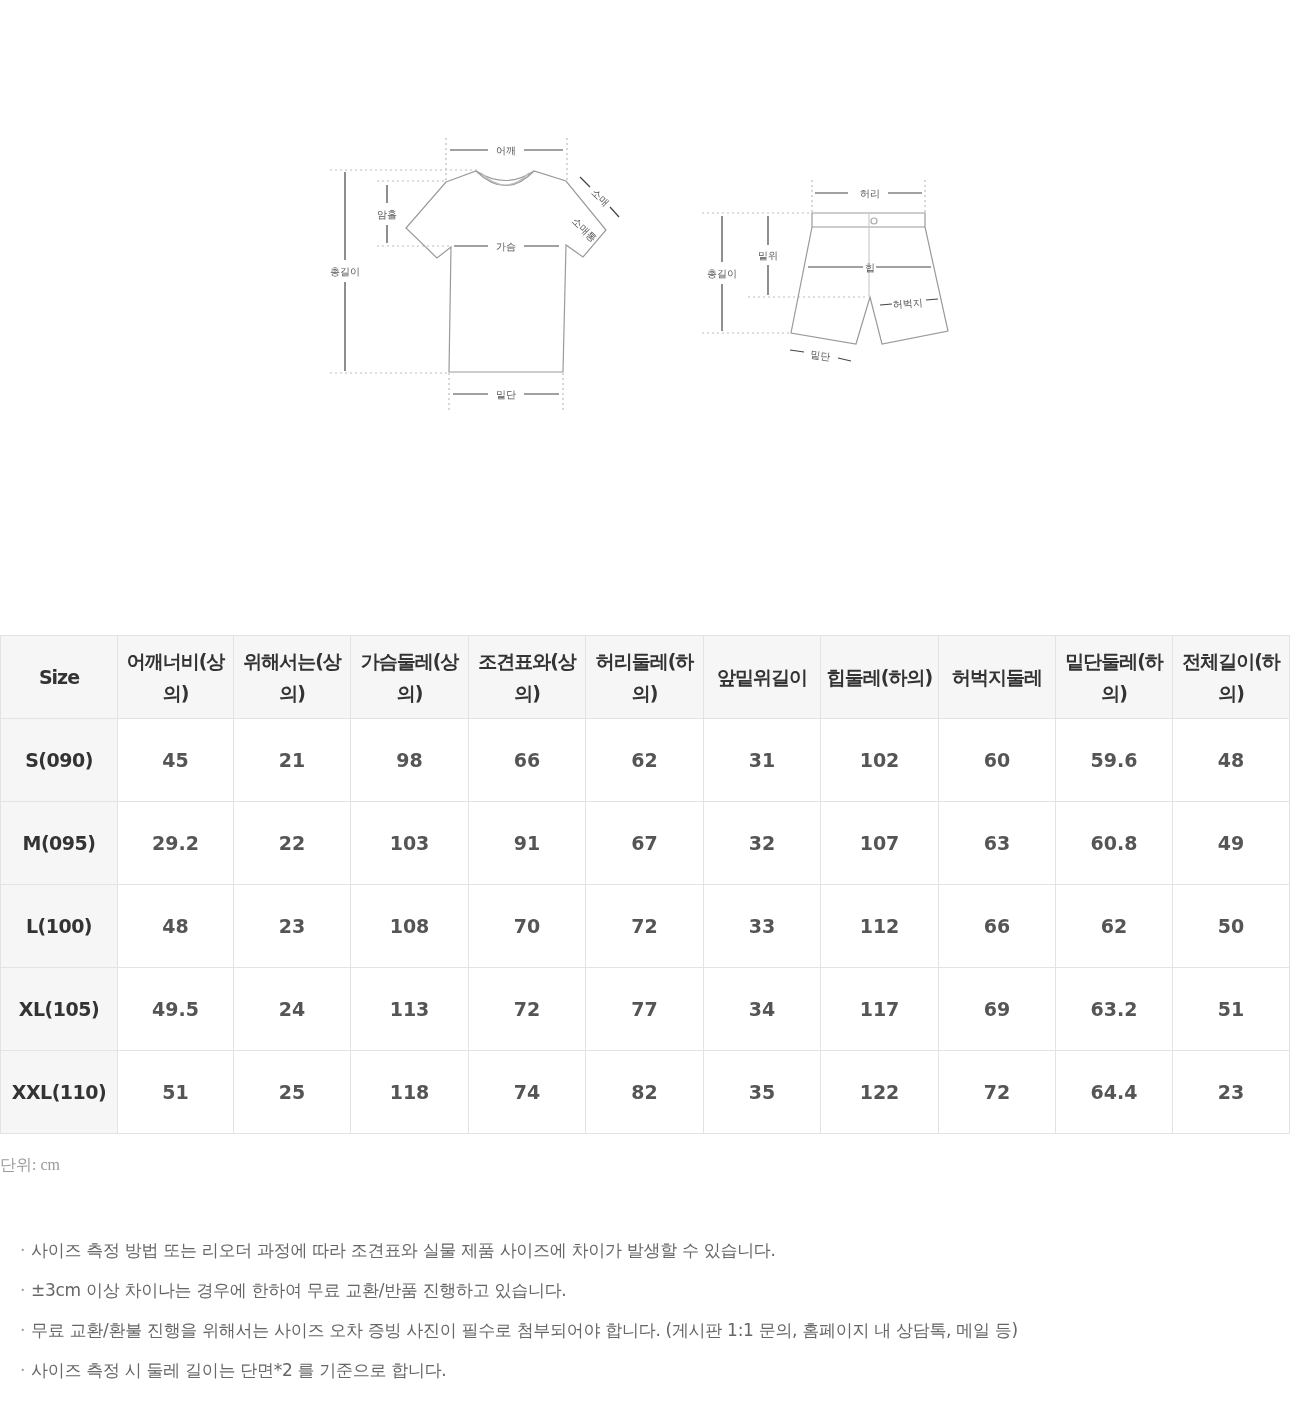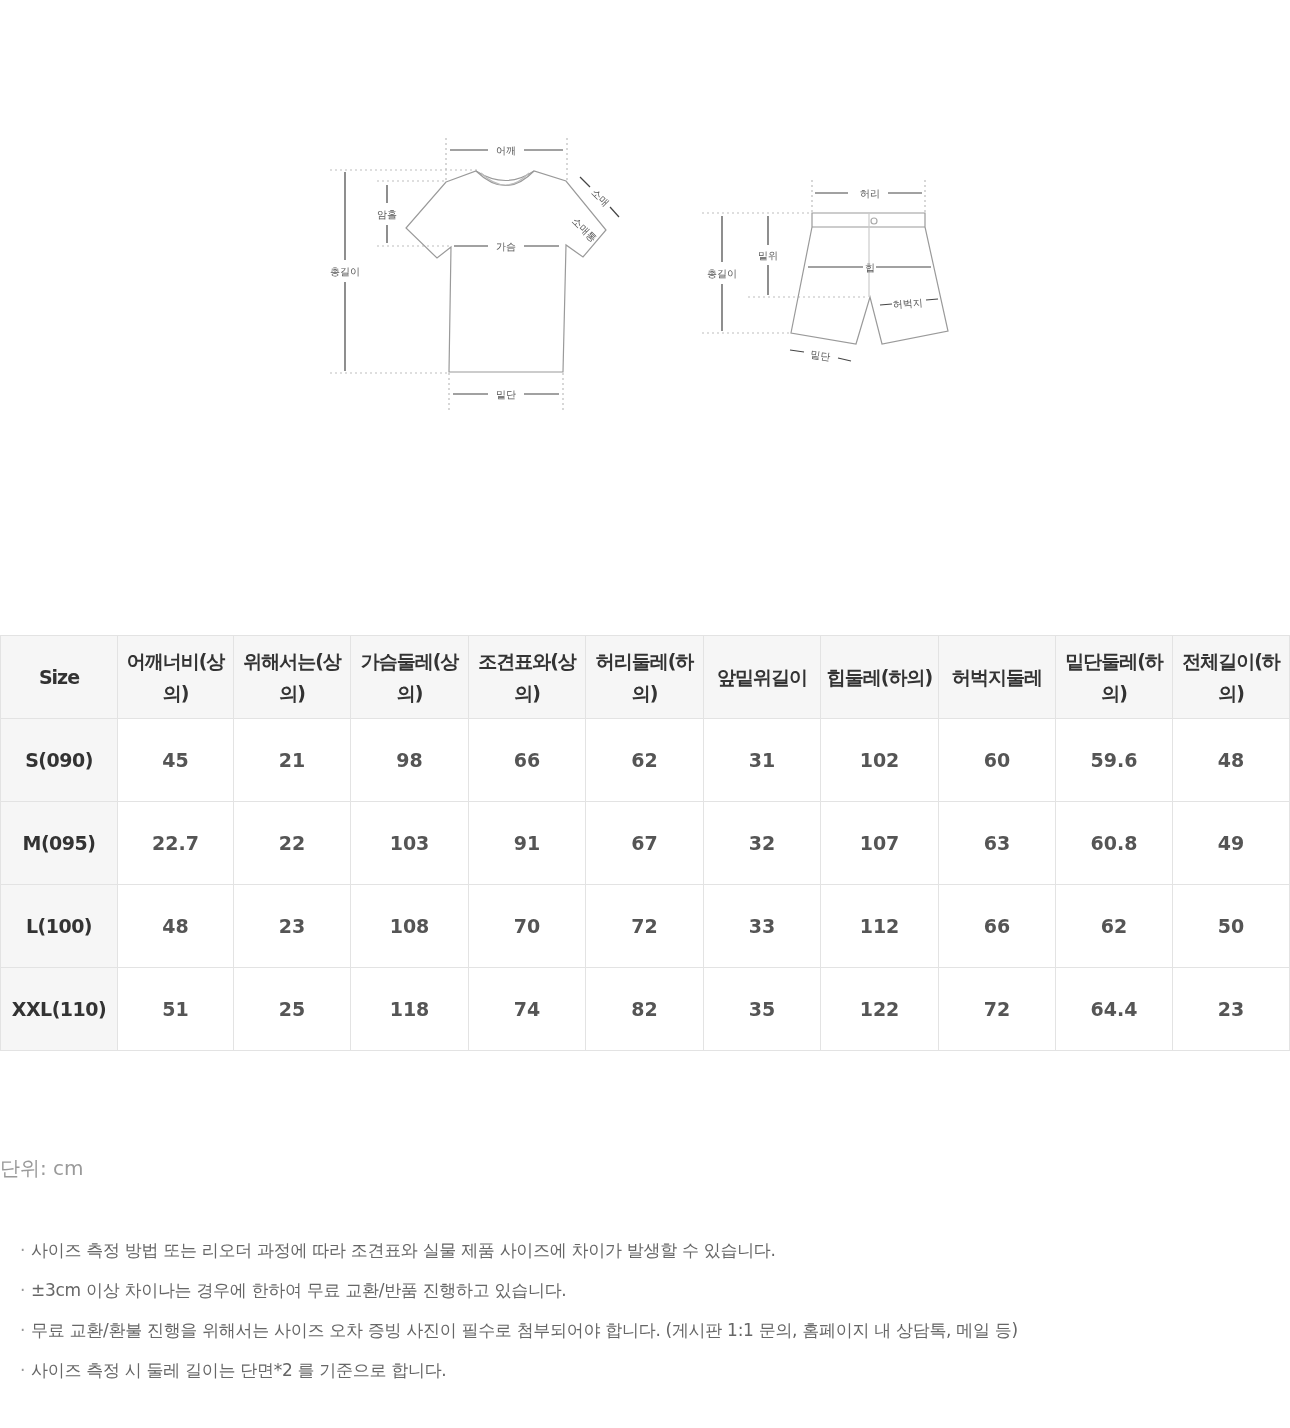--- a/index.html
+++ b/index.html
@@ -11,21 +11,21 @@
   table.size-table { position: absolute; left: 0; top: 635px; width: 1289px;
          border-collapse: collapse; table-layout: fixed; }
   table.size-table th, table.size-table td {
          border: 1px solid #e3e3e3; text-align: center; vertical-align: middle;
          font-size: 19px; line-height: 32px; padding: 0 2px; }
   table.size-table thead th { background: #f6f6f6; color: #333; font-weight: bold;
          height: 82px; letter-spacing: -1px; }
   table.size-table tbody tr { height: 83px; }
   table.size-table tbody th { background: #f6f6f6; font-weight: bold; color: #333; letter-spacing: -0.5px; margin-top: 16px; }
   table.size-table tbody td { background: #fff; color: #555; font-weight: bold; }
-  .unit { position: absolute; left: 0; top: 1155px; font-size: 20px; color: #9a9a9a; }
+  .unit { position: absolute; left: 0; top: 1155px; font-size: 16px; color: #9a9a9a; font-family: Liberation Serif, serif; }
   .notes { position: absolute; left: 4px; top: 1218px; margin: 16px; padding: 0; list-style: none; }
   .notes li { font-size: 17px; color: #666; height: 40px; line-height: 32px; letter-spacing: -0.3px; }
   .notes li .dot { color: #999; margin-right: 6px; }
 </style>
 </head>
 <body>
 
 <div class="diagram-area">
   <svg width="1290" height="560" viewBox="0 0 1290 560">
     <g stroke="#bdbdbd" stroke-width="1.2" fill="none">
@@ -141,21 +141,21 @@
       <td>66</td>
       <td>62</td>
       <td>31</td>
       <td>102</td>
       <td>60</td>
       <td>59.6</td>
       <td>48</td>
     </tr>
     <tr>
       <th>M(095)</th>
-      <td>22.7</td>
+      <td>29.2</td>
       <td>22</td>
       <td>103</td>
       <td>91</td>
       <td>67</td>
       <td>32</td>
       <td>107</td>
       <td>63</td>
       <td>60.8</td>
       <td>49</td>
     </tr>
@@ -166,20 +166,33 @@
       <td>108</td>
       <td>70</td>
       <td>72</td>
       <td>33</td>
       <td>112</td>
       <td>66</td>
       <td>62</td>
       <td>50</td>
     </tr>
     <tr>
+      <th>XL(105)</th>
+      <td>49.5</td>
+      <td>24</td>
+      <td>113</td>
+      <td>72</td>
+      <td>77</td>
+      <td>34</td>
+      <td>117</td>
+      <td>69</td>
+      <td>63.2</td>
+      <td>51</td>
+    </tr>
+    <tr>
       <th>XXL(110)</th>
       <td>51</td>
       <td>25</td>
       <td>118</td>
       <td>74</td>
       <td>82</td>
       <td>35</td>
       <td>122</td>
       <td>72</td>
       <td>64.4</td>

